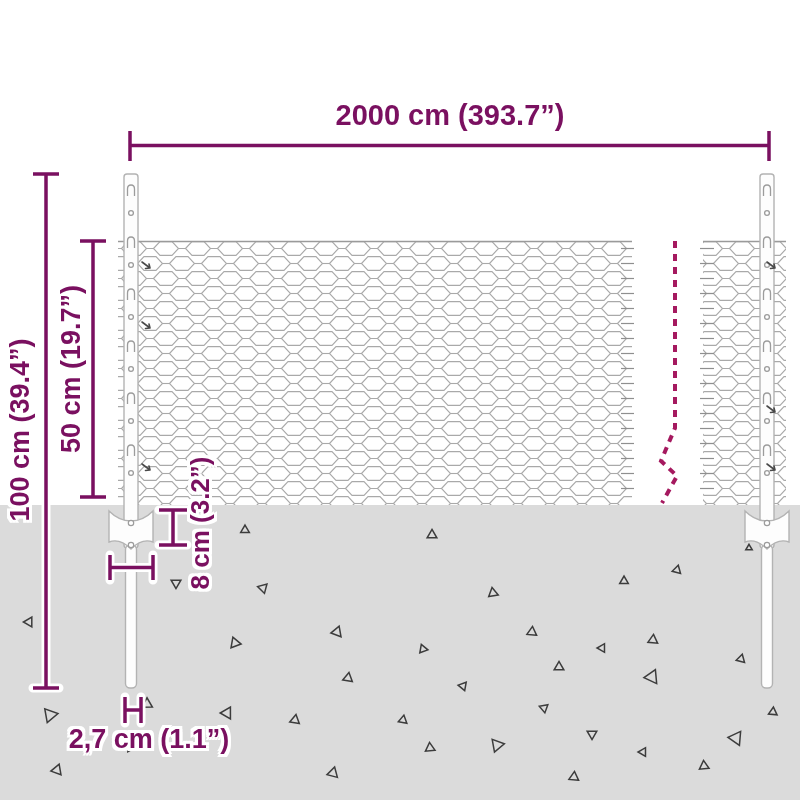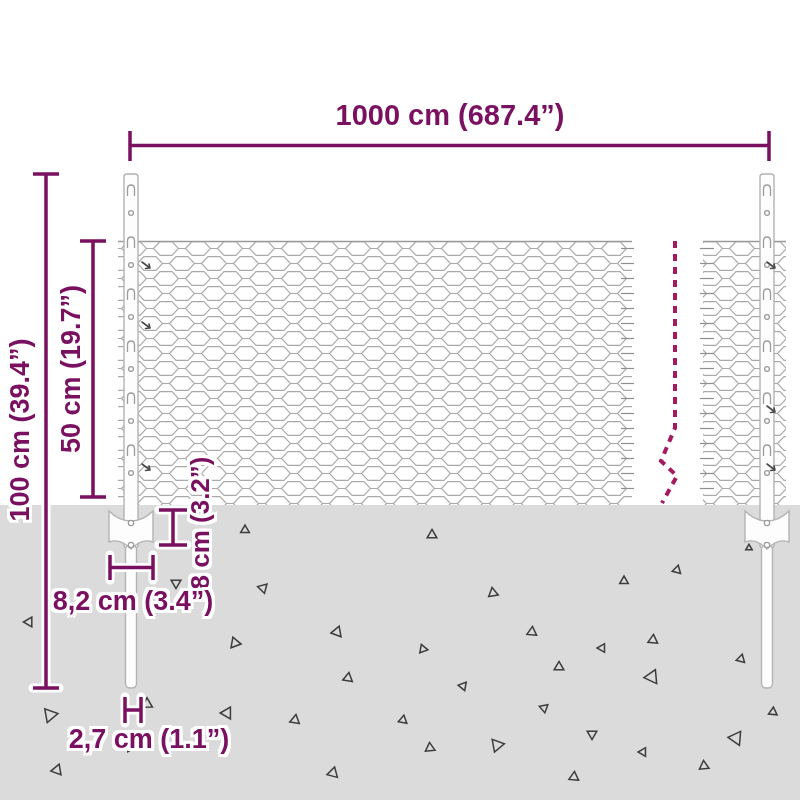--- a/index.html
+++ b/index.html
@@ -224,19 +224,18 @@
       <path class="dim-halo" d="M110,555 V580 M110,567.5 H153 M153,555 V580"></path>
       <path class="dim-stroke" d="M110,555 V580 M110,567.5 H153 M153,555 V580"></path>
     </g>
 
     <g>
       <path class="dim-halo" d="M125,697 V723 M125,710 H141 M141,697 V723"></path>
       <path class="dim-stroke" d="M125,697 V723 M125,710 H141 M141,697 V723"></path>
     </g>
   </svg>
 
-  <div class="dim-label big" style="left:450px;top:115px;">1000 cm (687.4”)</div>
+  <div class="dim-label big" style="left:450px;top:115px;">2000 cm (393.7”)</div>
   <div class="dim-label rot" style="left:20px;top:430px;">100 cm (39.4”)</div>
   <div class="dim-label rot" style="left:71px;top:369px;">50 cm (19.7”)</div>
   <div class="dim-label rot" style="left:200px;top:523px;font-size:26px;">8 cm (3.2”)</div>
-  <div class="dim-label" style="left:133px;top:601px;">8,2 cm (3.4”)</div>
   <div class="dim-label" style="left:149px;top:739px;">2,7 cm (1.1”)</div>
 </div>
 
 </body></html>

